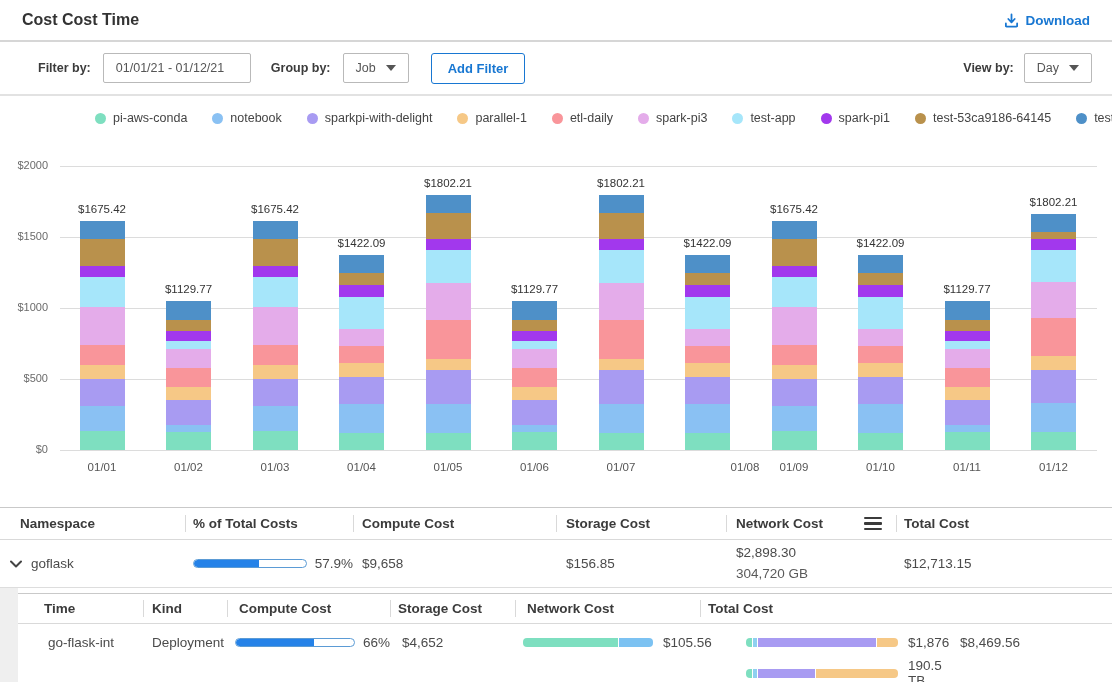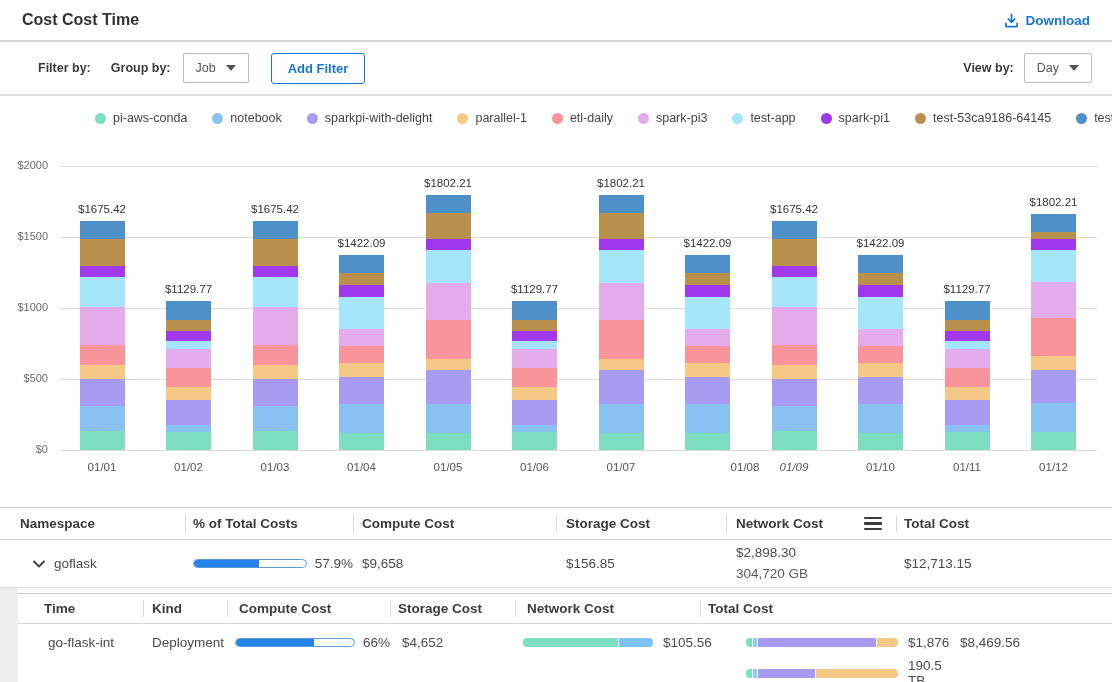--- a/index.html
+++ b/index.html
@@ -41,21 +41,21 @@
 
   
   .maintable { margin-top:17px; }
   .t-head { display:grid; grid-template-columns:185px 168px 203px 170px 170px 1fr; height:33px;
             border-top:1px solid #c9c9c9; border-bottom:1px solid #d9d9d9; align-items:stretch;
             font-weight:700; font-size:13.5px; color:#3b3b3b; }
   .t-head > div { position:relative; display:flex; align-items:center; }
   .t-head > div + div::before { content:""; position:absolute; left:0; top:7px; bottom:7px; width:1px; background:#d9d9d9; }
   .t-row { display:grid; grid-template-columns:185px 168px 203px 170px 170px 1fr; height:48px;
            align-items:center; border-bottom:1px solid #ddd; font-size:13.5px; color:#4b4b4b; }
-  .cell-ns { display:flex; align-items:center; gap:9px; padding-left:33px; cursor:pointer; }
+  .cell-ns { display:flex; align-items:center; gap:9px; padding-left:10px; cursor:pointer; }
   .pct-cell { display:flex; align-items:center; gap:8px; }
   .pill { height:9px; border:1px solid #5b9bd5; border-radius:5px; background:#fff; overflow:hidden; }
   .pill > i { display:block; height:100%; background:#2582e8; border-radius:4px 0 0 4px; }
   .two-line { line-height:1.5; }
   .two-line .sub-val { color:#5a5a5a; }
   .burger { width:18px; display:flex; flex-direction:column; gap:3px; cursor:pointer; }
   .burger i { display:block; height:2.5px; background:#3b3b3b; border-radius:1px; }
 
   
   .subwrap { height:94px; background:linear-gradient(to right, #efefef 18px, #ffffff 18px); padding:5px 0 0 18px; }
@@ -87,20 +87,26 @@
       <svg width="15" height="15" viewBox="0 0 16 16" fill="none">
         <path d="M8 1.5v8.2M4.6 6.4L8 9.9l3.4-3.5" stroke="#1877d2" stroke-width="1.9" stroke-linecap="round" stroke-linejoin="round"></path>
         <path d="M2 11.2v2.6a0.8 0.8 0 0 0 .8.8h10.4a0.8 0.8 0 0 0 .8-.8v-2.6" stroke="#1877d2" stroke-width="1.9" stroke-linecap="round"></path>
       </svg>
       <span>Download</span>
     </div>
   </div>
 
   <div class="tb">
     <span class="tb-label">Filter by:</span>
+    <div class="sel" style="width:148px; justify-content:space-between;">
+      <span class="nowrap">01/01/21 - 01/12/21</span>
+      <svg width="10" height="6" viewBox="0 0 10 6">
+          <path d="M0 0l5 6 5-6z" fill="#555"></path>
+        </svg>
+    </div>
     <span class="tb-label" style="margin-left:8px;">Group by:</span>
     <div class="sel small">
       <span>Job</span>
       <svg width="10" height="6" viewBox="0 0 10 6">
           <path d="M0 0l5 6 5-6z" fill="#555"></path>
         </svg>
     </div>
     <button class="btn-outline">Add Filter</button>
     <div class="viewby">
       <span class="tb-label">View by:</span>
@@ -270,21 +276,21 @@
       <div class="seg" style="left: 771.5px; top: 266.008px; height: 25.3328px; background: rgb(138, 193, 243);"></div>
       <div class="seg" style="left: 771.5px; top: 238.673px; height: 27.335px; background: rgb(168, 155, 242);"></div>
       <div class="seg" style="left: 771.5px; top: 224.672px; height: 14.0012px; background: rgb(246, 200, 134);"></div>
       <div class="seg" style="left: 771.5px; top: 205.346px; height: 19.3262px; background: rgb(249, 149, 154);"></div>
       <div class="seg" style="left: 771.5px; top: 166.679px; height: 38.6666px; background: rgb(228, 172, 234);"></div>
       <div class="seg" style="left: 771.5px; top: 136.689px; height: 29.9904px; background: rgb(166, 230, 250);"></div>
       <div class="seg" style="left: 771.5px; top: 126.025px; height: 10.6642px; background: rgb(162, 56, 237);"></div>
       <div class="seg" style="left: 771.5px; top: 98.6898px; height: 27.335px; background: rgb(185, 145, 76);"></div>
       <div class="seg" style="left: 771.5px; top: 80.6984px; height: 17.9914px; background: rgb(78, 144, 200);"></div>
       <div class="bar-label" style="left: 749px; top: 62.6984px;">$1675.42</div>
-      <div class="xtick" style="left: 749px; top: 321px; font-style: italic;">01/09</div>
+      <div class="xtick" style="left: 749px; top: 321px;">01/09</div>
       <div class="seg" style="left: 858px; top: 292.676px; height: 17.324px; background: rgb(126, 223, 192);"></div>
       <div class="seg" style="left: 858px; top: 264.347px; height: 28.329px; background: rgb(138, 193, 243);"></div>
       <div class="seg" style="left: 858px; top: 236.685px; height: 27.6616px; background: rgb(168, 155, 242);"></div>
       <div class="seg" style="left: 858px; top: 223.352px; height: 13.3338px; background: rgb(246, 200, 134);"></div>
       <div class="seg" style="left: 858px; top: 206.028px; height: 17.324px; background: rgb(249, 149, 154);"></div>
       <div class="seg" style="left: 858px; top: 189.357px; height: 16.6708px; background: rgb(228, 172, 234);"></div>
       <div class="seg" style="left: 858px; top: 157.364px; height: 31.9926px; background: rgb(166, 230, 250);"></div>
       <div class="seg" style="left: 858px; top: 145.039px; height: 12.3256px; background: rgb(162, 56, 237);"></div>
       <div class="seg" style="left: 858px; top: 133.38px; height: 11.6582px; background: rgb(185, 145, 76);"></div>
       <div class="seg" style="left: 858px; top: 115.389px; height: 17.9914px; background: rgb(78, 144, 200);"></div>

